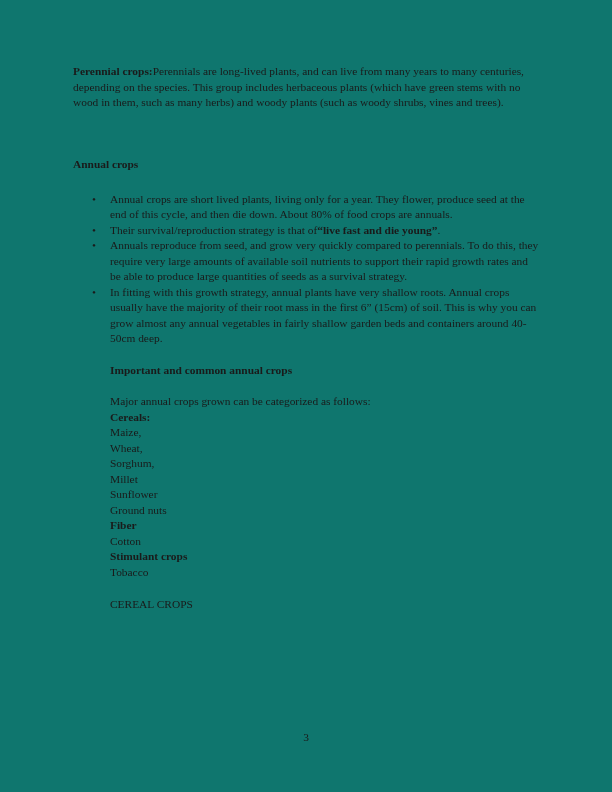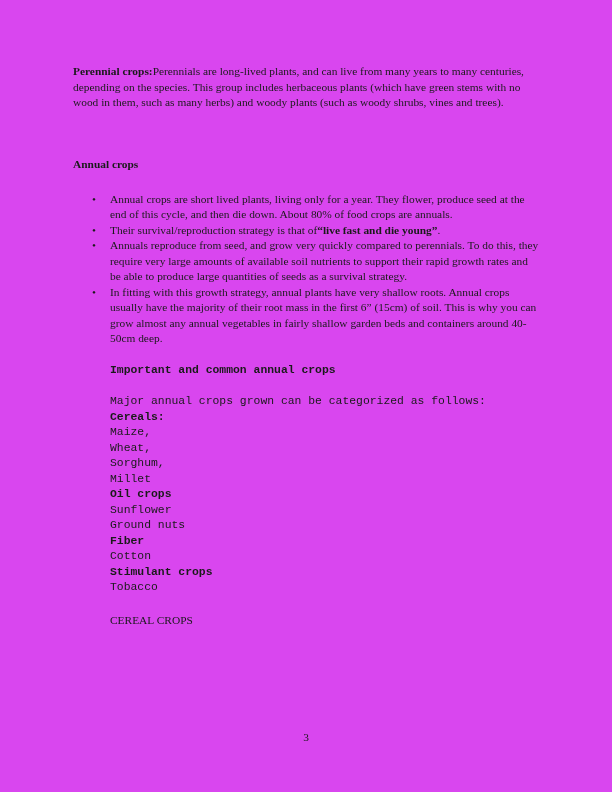--- a/index.html
+++ b/index.html
@@ -13,21 +13,21 @@
     height: 792px;
     position: relative;
     font-family: "Liberation Serif", "DejaVu Serif", serif;
     color: #1a1a1a;
     -webkit-font-smoothing: antialiased;
   }
 
   .page {
     position: absolute;
     inset: 0;
-    background: #d946ef;
+    background: #0f766e;
   }
 
   
   .content {
     position: absolute;
     left: 73px;
     top: 64px;
     width: 468px;
   }
 
@@ -72,21 +72,20 @@
     left: 19px;
     top: 0;
     font-size: 11.4px;
     line-height: 15.5px;
   }
 
   
   .subsection {
     padding-left: 37px;
     padding-top: 16px;
-    font-family: Liberation Mono, monospace;
   }
   .sub-heading {
     font-size: 11.4px;
     line-height: 15.5px;
     font-weight: bold;
     margin: 0;
   }
   .intro-line {
     font-size: 11.4px;
     line-height: 15.5px;
@@ -167,21 +166,20 @@
       <div class="crop-group">
         <div class="crop-group-title">Cereals:</div>
         <div class="crop-item">Maize,</div>
         <div class="crop-item">Wheat,</div>
         <div class="crop-item">Sorghum,</div>
         <div class="crop-item">Millet</div>
       </div>
 
 
       <div class="crop-group">
-        <div class="crop-group-title">Oil crops</div>
         <div class="crop-item">Sunflower</div>
         <div class="crop-item">Ground nuts</div>
       </div>
 
       <div class="crop-group">
         <div class="crop-group-title">Fiber</div>
         <div class="crop-item">Cotton</div>
       </div>
 
       <div class="crop-group">

